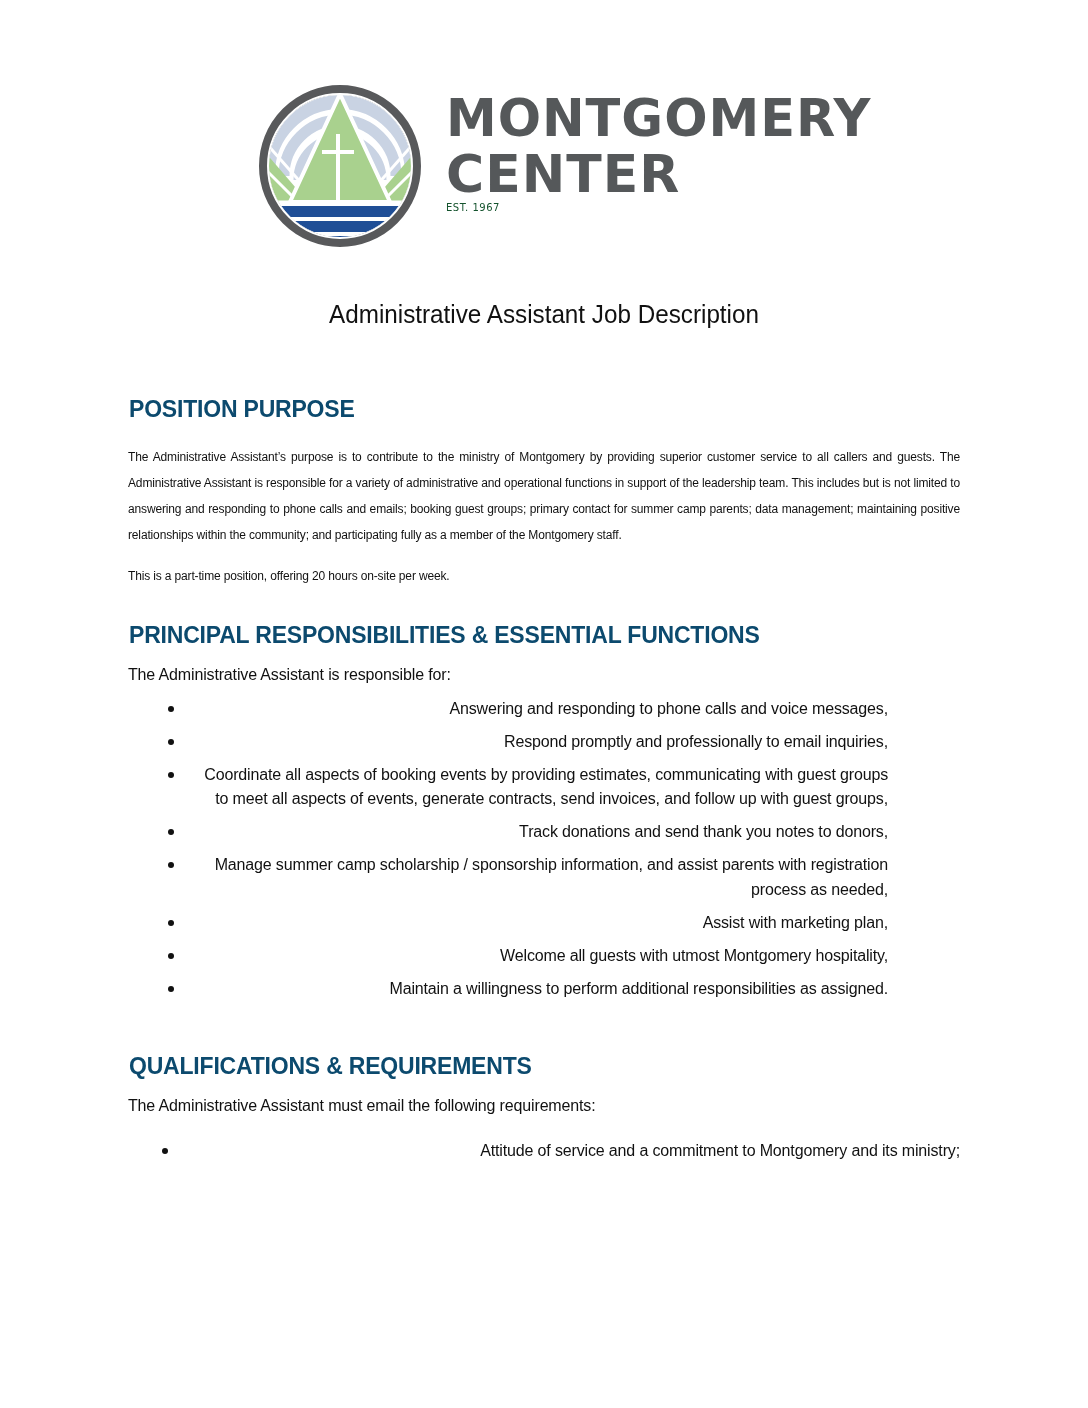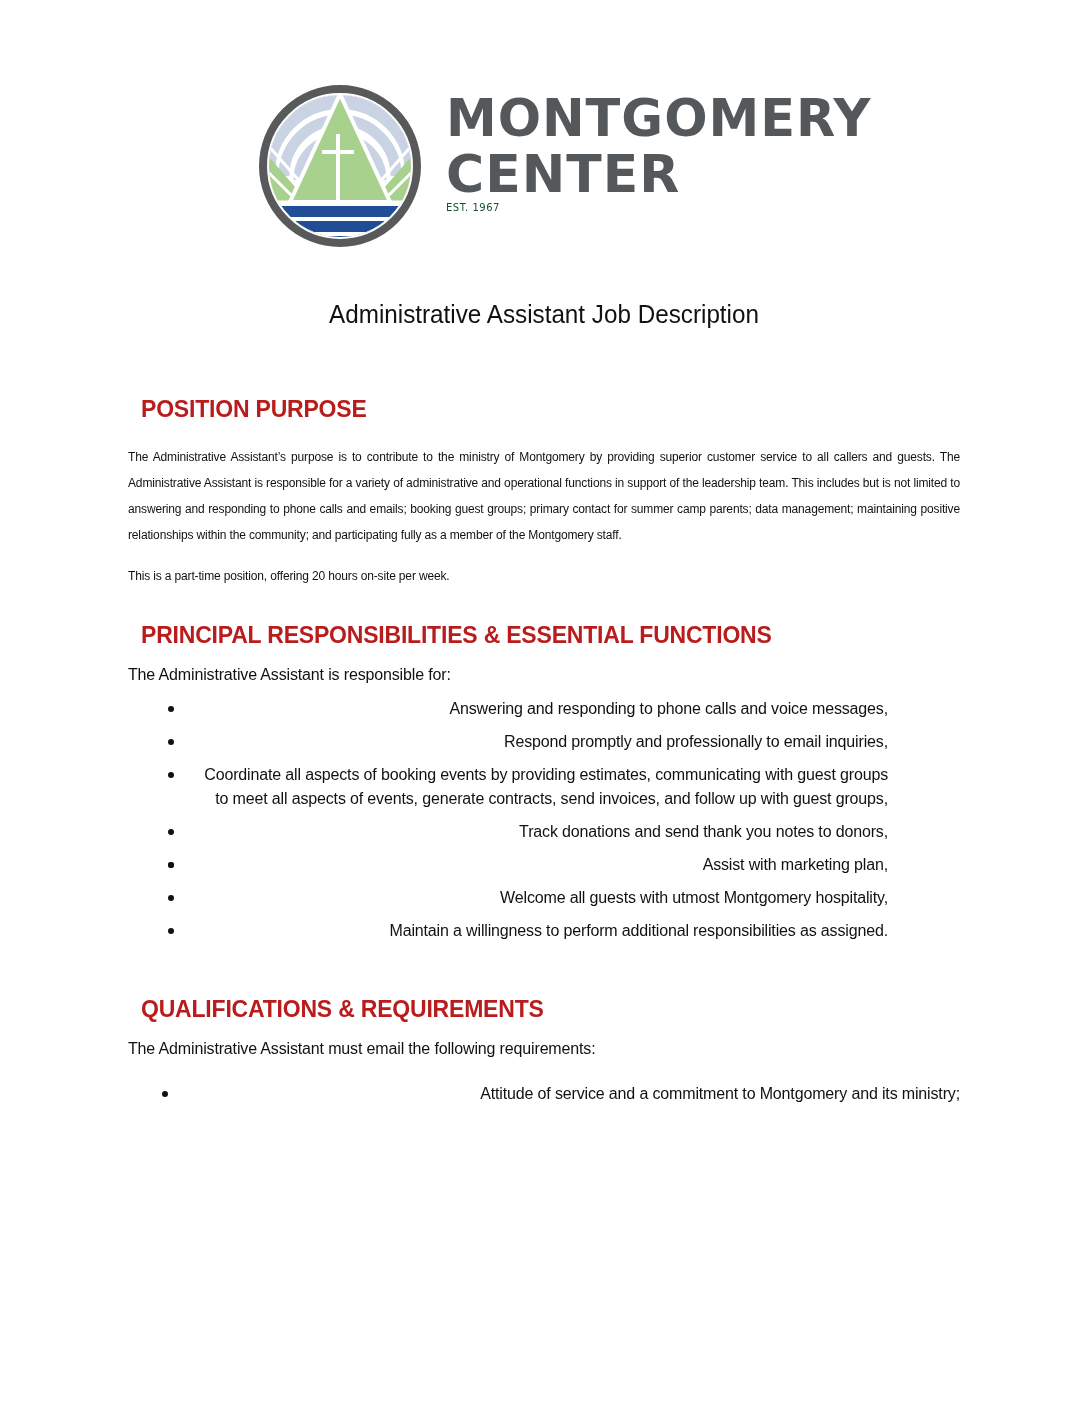--- a/index.html
+++ b/index.html
@@ -26,21 +26,21 @@
     .doc-title {
       position: absolute; left: 0; width: 1088px; top: 300px; text-align: center;
       font-family: "Liberation Sans", sans-serif; font-size: 25px; font-weight: normal;
       color: #111;
       transform: scaleX(0.97);
     }
 
     .content { position: absolute; left: 128px; width: 832px; top: 392px; }
     h2 {
       font-family: "Liberation Sans", sans-serif; font-weight: bold; font-size: 23px;
-      margin: 13px; padding: 0; color: #b91c1c; letter-spacing: -0.2px;
+      margin: 1px; padding: 0; color: #0c4a6e; letter-spacing: -0.2px;
     }
     p {
       font-size: 12px; line-height: 26px; margin: 0; text-align: justify;
       letter-spacing: -0.15px;
     }
     .sec1-h { margin-top: 4px; }
     .sec1-p1 { margin-top: 21px; }
     .sec1-p2 { margin-top: 15px; }
     .sec2-h { margin-top: 33px; }
     .sec2-intro { margin-top: 13px; font-size: 16px; }
@@ -119,21 +119,21 @@
     </section>
 
     <section>
       <h2 class="sec2-h">PRINCIPAL RESPONSIBILITIES &amp; ESSENTIAL FUNCTIONS</h2>
       <p class="sec2-intro">The Administrative Assistant is responsible for:</p>
       <ul class="resp-list">
         <li><span class="bullet"></span><span>Answering and responding to phone calls and voice messages,</span></li>
         <li><span class="bullet"></span><span>Respond promptly and professionally to email inquiries,</span></li>
         <li><span class="bullet"></span><span>Coordinate all aspects of booking events by providing estimates, communicating with guest groups to meet all aspects of events, generate contracts, send invoices, and follow up with guest groups,</span></li>
         <li><span class="bullet"></span><span>Track donations and send thank you notes to donors,</span></li>
-        <li><span class="bullet"></span></li>
+        <li><span class="bullet"></span><span>Manage summer camp scholarship / sponsorship information, and assist parents with registration process as needed,</span></li>
         <li><span class="bullet"></span><span>Assist with marketing plan,</span></li>
         <li><span class="bullet"></span><span>Welcome all guests with utmost Montgomery hospitality,</span></li>
         <li><span class="bullet"></span><span>Maintain a willingness to perform additional responsibilities as assigned.</span></li>
       </ul>
     </section>
 
     <section>
       <h2 class="sec3-h">QUALIFICATIONS &amp; REQUIREMENTS</h2>
       <p class="sec3-intro">The Administrative Assistant must email the following requirements:</p>
       <ul class="qual-list">

